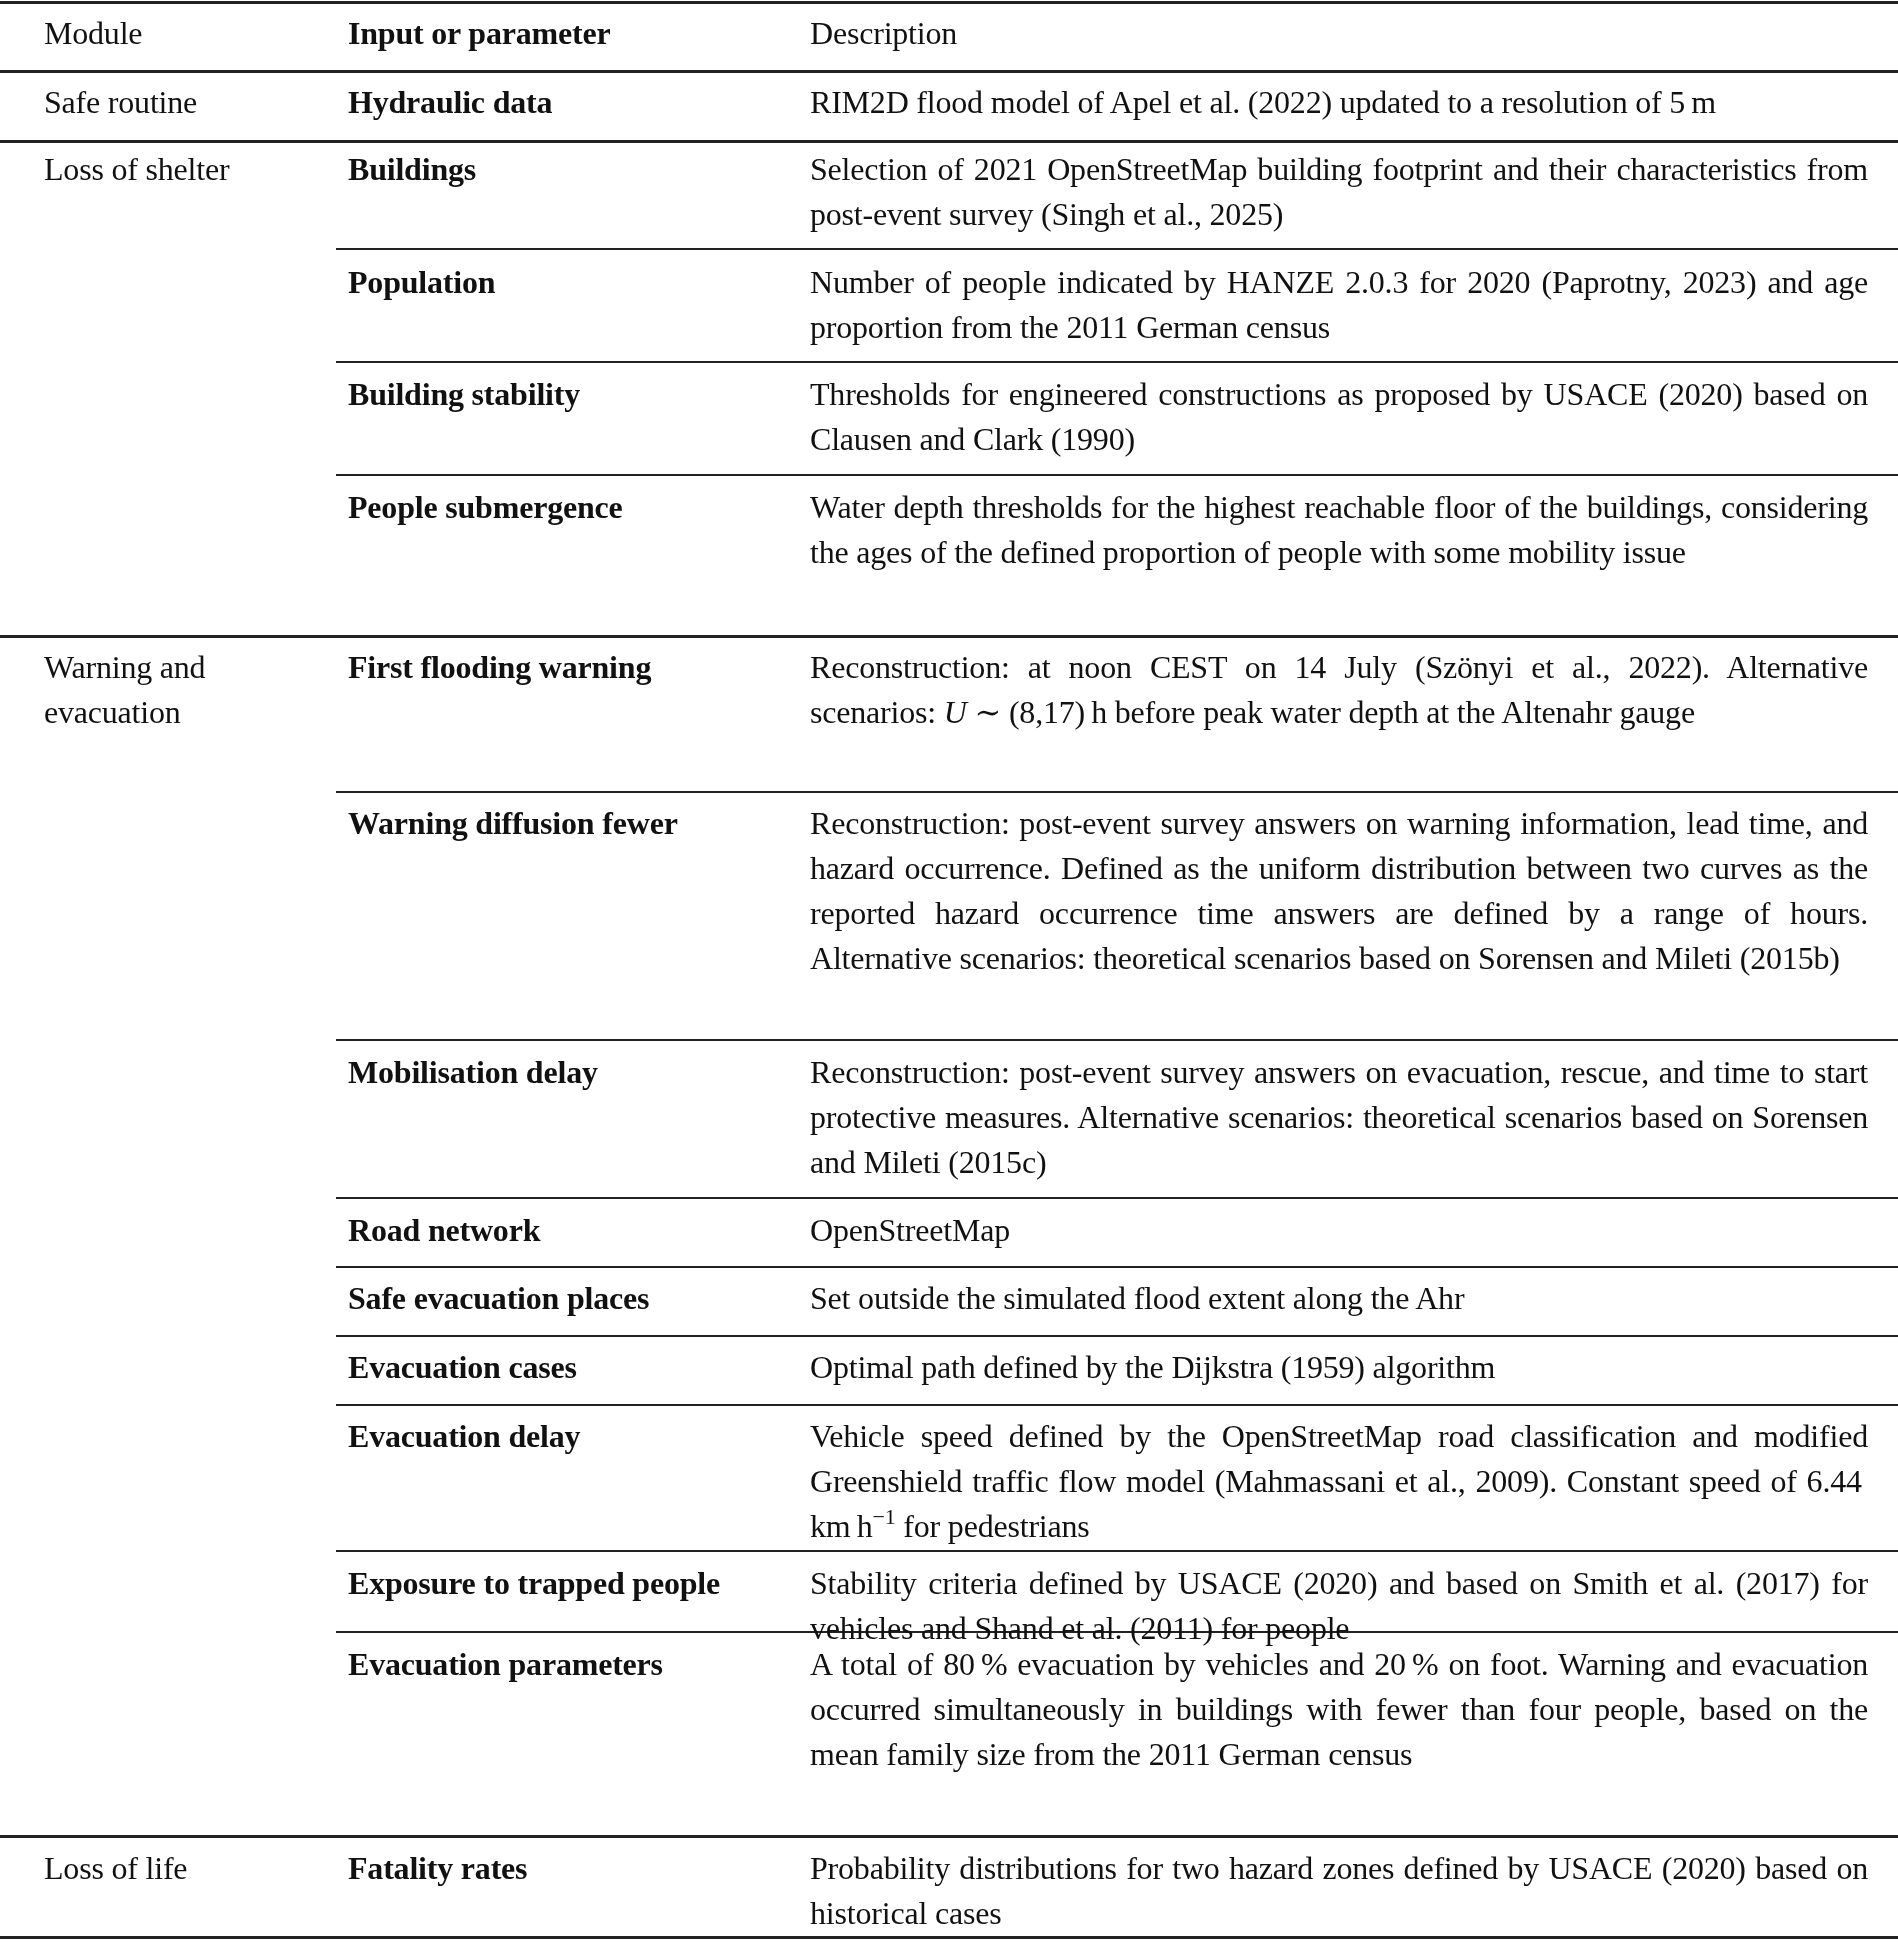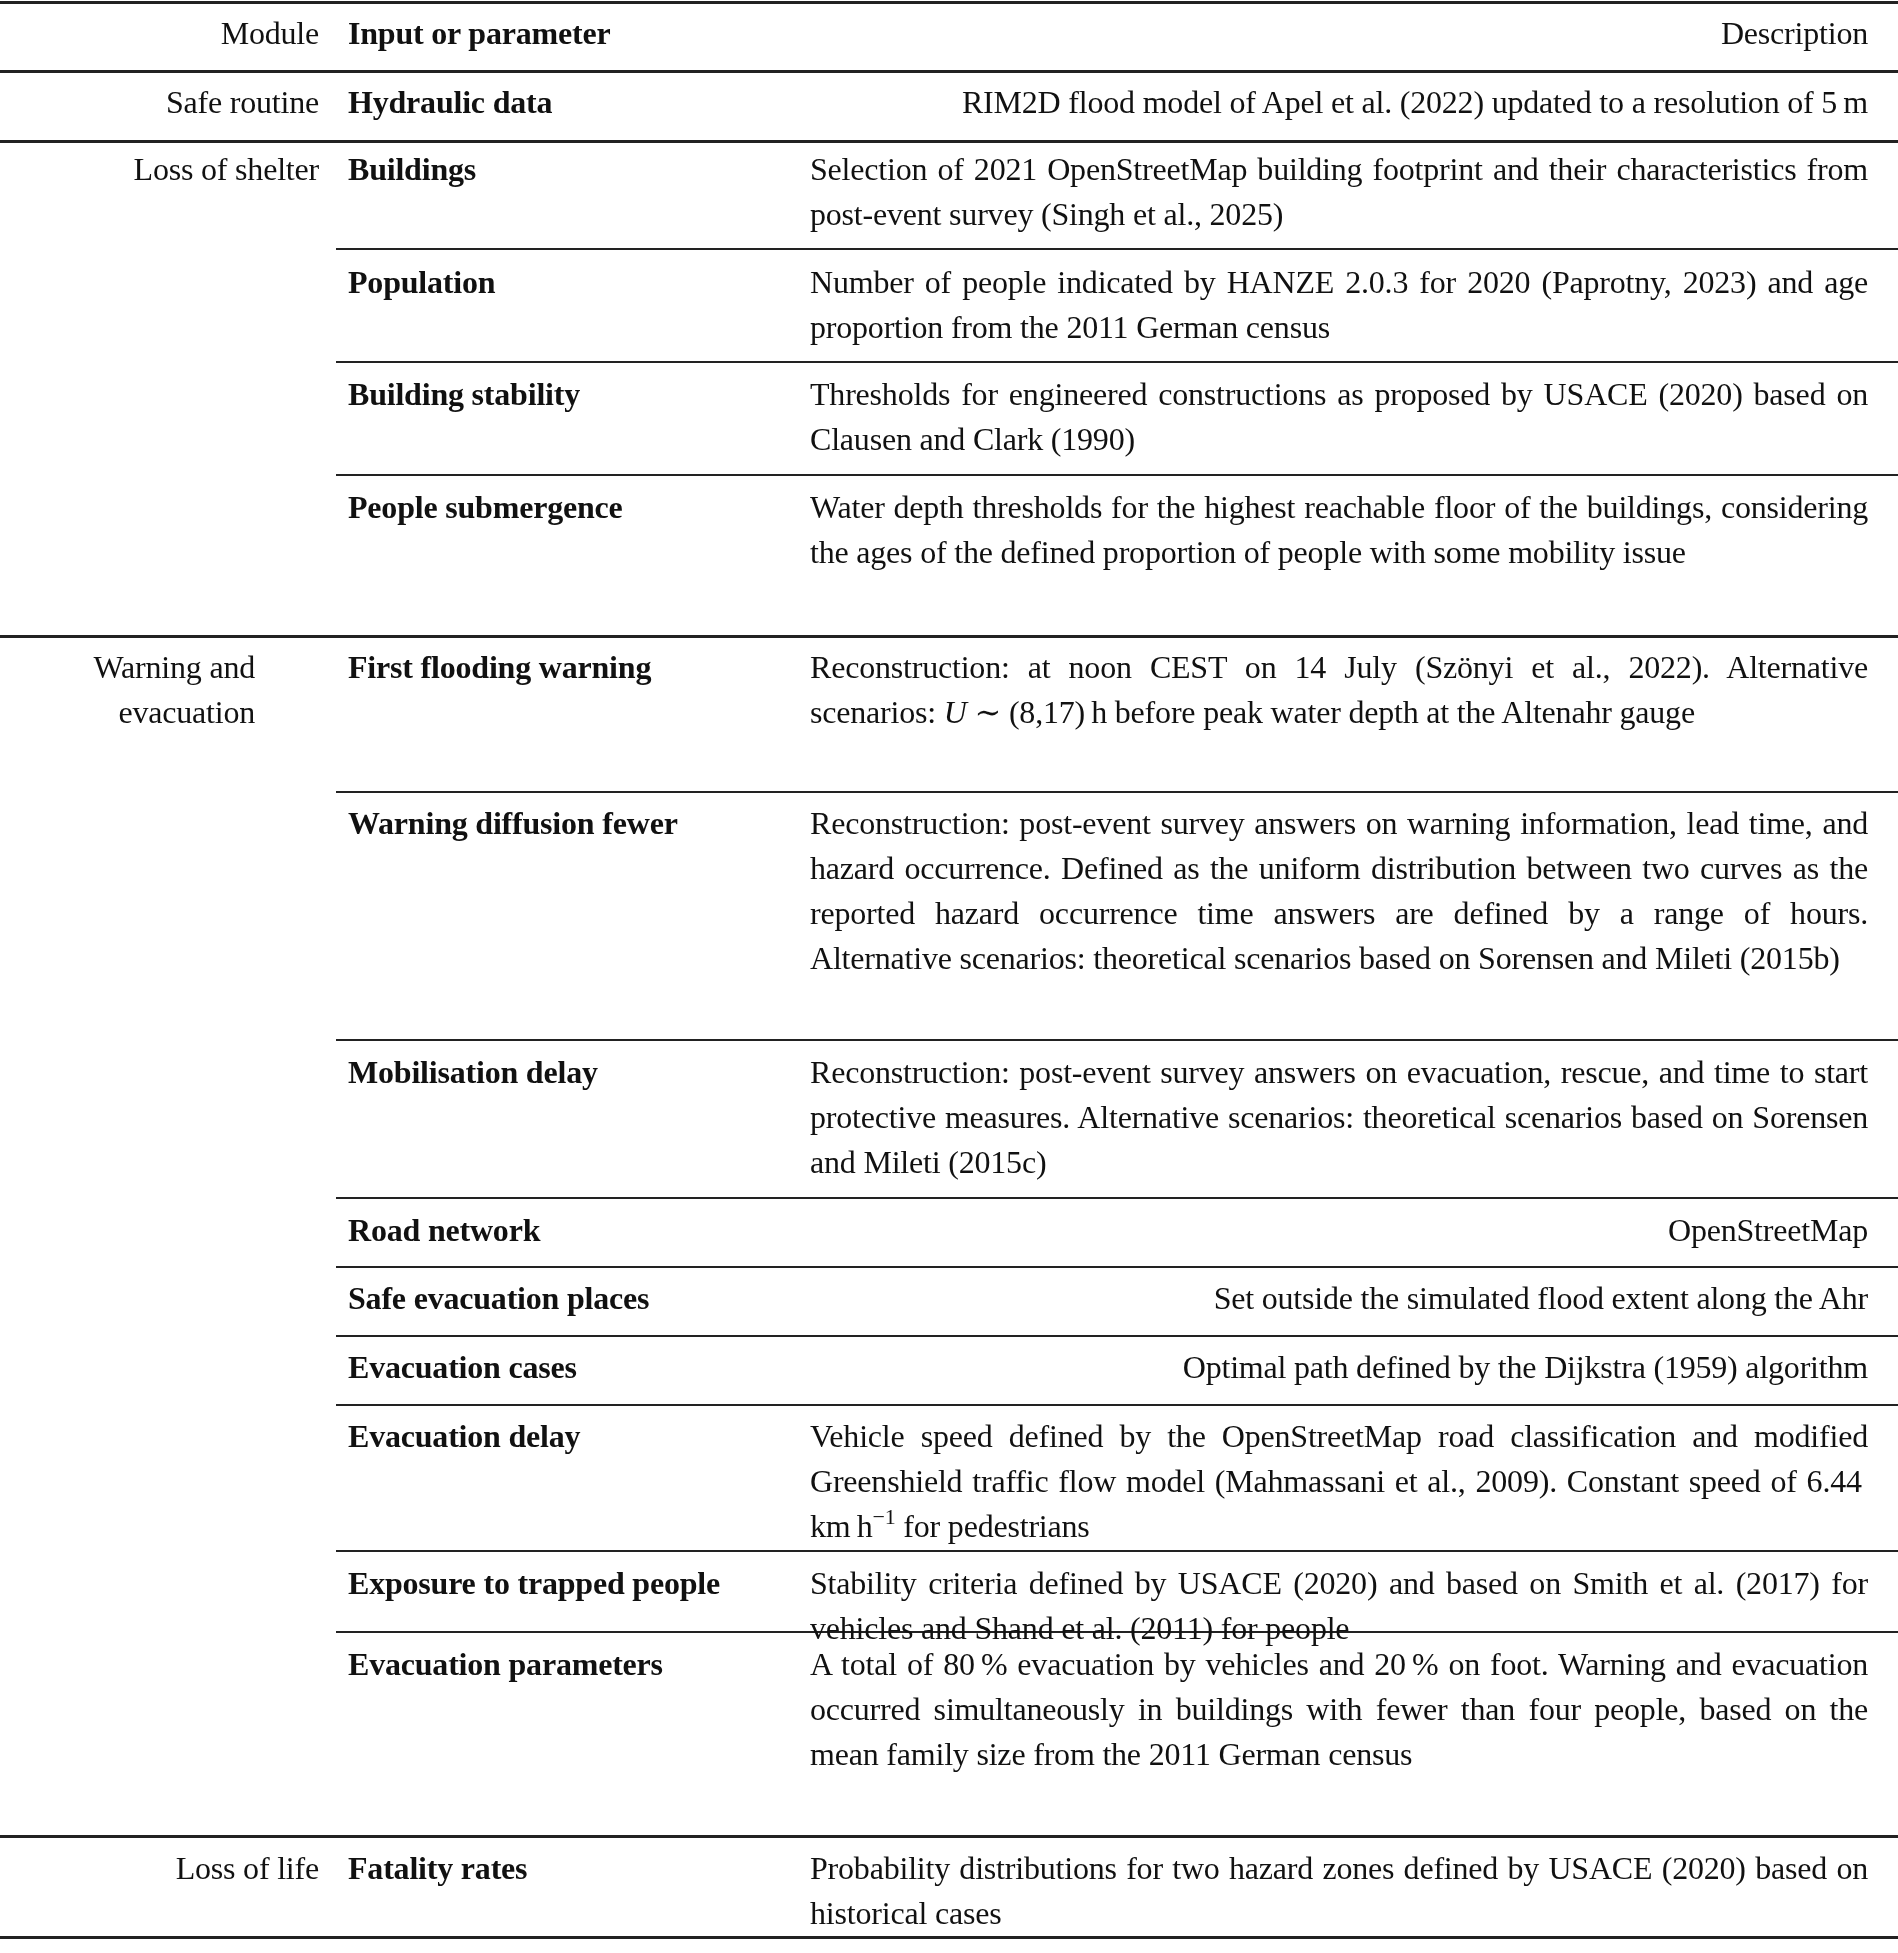--- a/index.html
+++ b/index.html
@@ -8,24 +8,24 @@
       font-family: "Liberation Serif", "DejaVu Serif", serif;
       color: #111111;
     }
     .tbl { position: absolute; left: 0; top: 0; width: 1898px; }
     .row { position: absolute; left: 0; width: 1898px; }
     .cell {
       position: absolute; top: 0;
       font-size: 32px; line-height: 45px;
       letter-spacing: -0.2px;
     }
-    .c1 { left: 16px; width: 303px; text-align: right; }
+    .c1 { left: 44px; width: 303px; }
     .c2 { left: 348px; width: 432px; white-space: nowrap; font-weight: bold; }
     .c3 { left: 810px; width: 1058px; text-align: justify; }
-    .c3.nojust { text-align: right; }
+    .c3.nojust { text-align: left; }
     .rule { position: absolute; height: 2.8px; background: #222222; right: 0; }
     .rule.full { left: 0; }
     .rule.part { left: 336px; height: 2.3px; }
     .rule.thick { height: 3.2px; }
     i.math { font-style: italic; }
     sup { font-size: 22px; line-height: 0; vertical-align: 13px; }
   </style>
 </head>
 <body>
 

